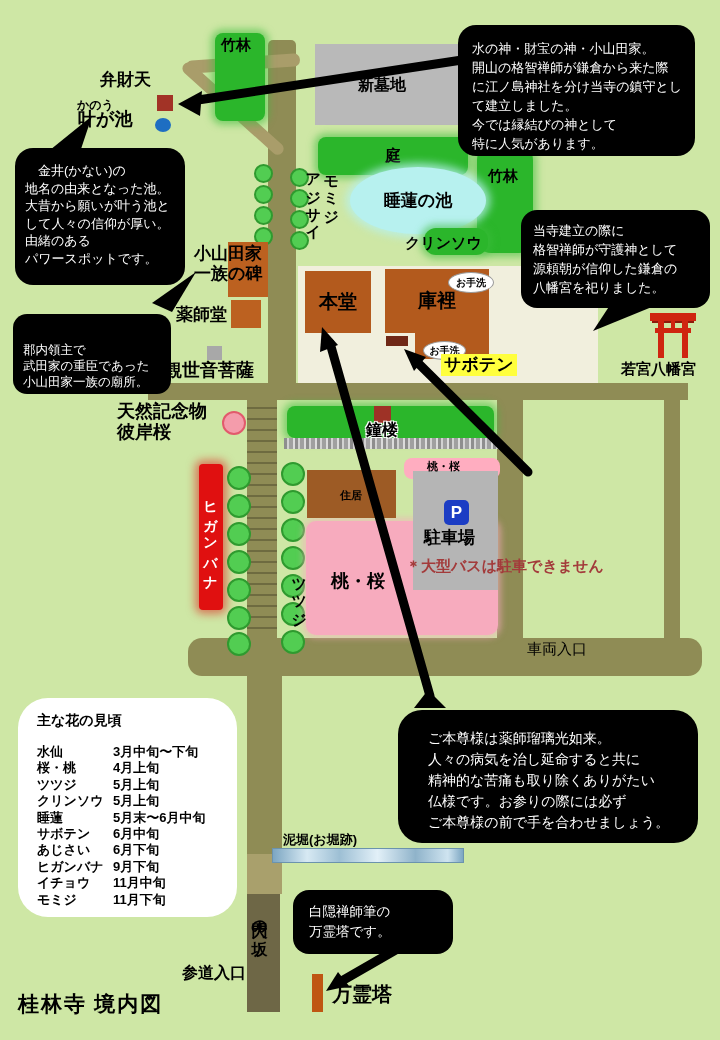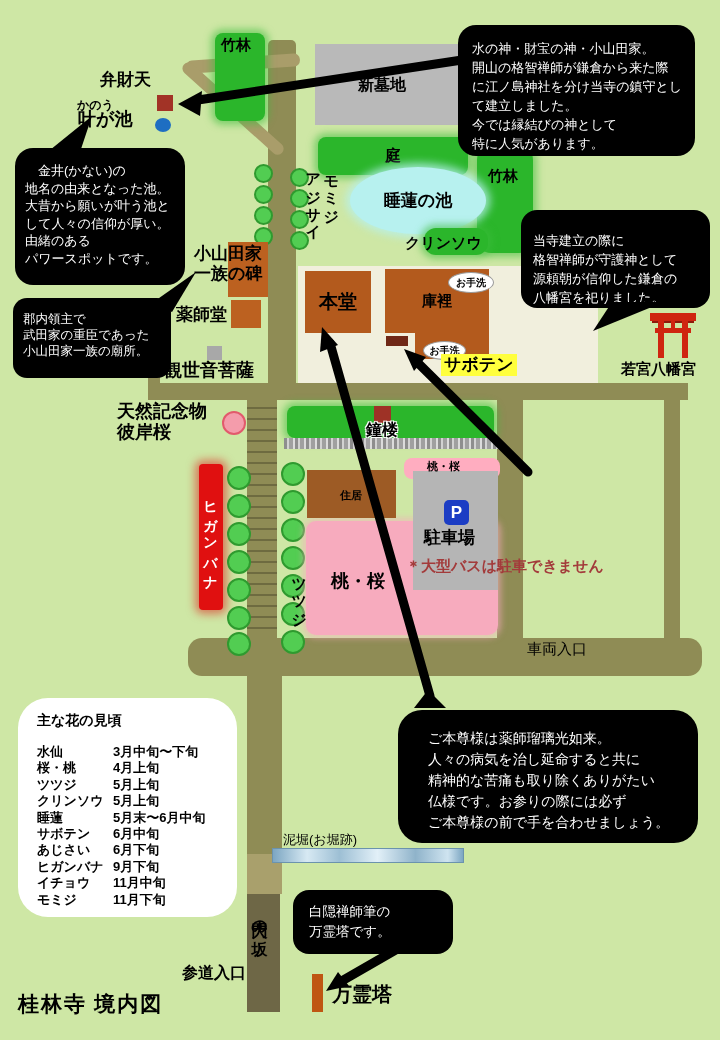--- a/index.html
+++ b/index.html
@@ -89,21 +89,21 @@
   <div class="bldg" style="left:231px;top:300px;width:30px;height:28px;background:#bc6120"></div>
   <div class="lb" style="left:176px;top:305px;font-size:17px">薬師堂</div>
   <div class="feat" style="left:207px;top:346px;width:15px;height:14px;background:#a8a8a8"></div>
   <div class="lb" style="left:164px;top:360px;font-size:18px">観世音菩薩</div>
 
   <div class="feat" style="left:298px;top:266px;width:300px;height:117px;background:#f1efdd"></div>
   <div class="bldg" style="left:305px;top:271px;width:66px;height:62px;background:#b35a1d;display:flex;align-items:center;justify-content:center">
     <span class="lb" style="position:static;font-size:19px">本堂</span>
   </div>
   <div class="bldg" style="left:385px;top:269px;width:104px;height:64px;background:#b35a1d;display:flex;align-items:center;justify-content:center">
-    <span class="lb" style="position:static;font-size:15px">庫裡</span>
+    <span class="lb" style="position:static;font-size:19px">庫裡</span>
   </div>
   <div class="bldg" style="left:415px;top:333px;width:74px;height:26px;background:#b35a1d"></div>
   <div class="bldg" style="left:386px;top:336px;width:22px;height:10px;background:#6f2817"></div>
   <div class="ell" style="left:448px;top:272px;width:44px;height:19px">
       <span>お手洗</span>
     </div>
   <div class="ell" style="left:423px;top:341px;width:41px;height:17px">
       <span>お手洗</span>
     </div>
   <div class="lb" style="left:441px;top:354px;font-size:17px;background:#ffff3d;padding:1px 3px">サボテン</div>
@@ -157,21 +157,21 @@
 
   <div class="feat" style="left:413px;top:471px;width:85px;height:119px;background:#b5b5b5"></div>
   <div class="feat" style="left:444px;top:500px;width:25px;height:25px;background:#1c3dc4;border-radius:5px;display:flex;align-items:center;justify-content:center;z-index:4">
     <span style="color:#fff;font-weight:bold;font-size:17px">P</span>
   </div>
   <div class="lb" style="left:424px;top:528px;font-size:17px">駐車場</div>
   <div class="lb" style="left:406px;top:557px;font-size:15px;color:#a33b3b">＊大型バスは駐車できません</div>
 
   <div class="lb" style="left:527px;top:640px;font-size:15px;font-weight:normal">車両入口</div>
 
-  <div class="lb" style="left:283px;top:833px;font-size:13px;font-weight:normal">泥堀(お堀跡)</div>
+  <div class="lb" style="left:283px;top:833px;font-size:13px;font-weight:bold">泥堀(お堀跡)</div>
   <div class="feat" style="left:272px;top:848px;width:190px;height:13px;border:1px solid #6b93ad;background:linear-gradient(90deg,#7ca6c2,#d7e9f3 18%,#9dbfd4 35%,#e2f0f8 55%,#8fb3ca 75%,#cfe4f0 92%,#7ca6c2)"></div>
 
   <div class="lb vt" style="left:250px;top:910px;height:92px;font-size:16px;z-index:5">大門の坂</div>
   <div class="lb" style="left:182px;top:964px;font-size:16px">参道入口</div>
   <div class="bldg" style="left:312px;top:974px;width:11px;height:38px;background:#bf5612"></div>
   <div class="lb" style="left:332px;top:983px;font-size:20px">万霊塔</div>
 
   <div class="lb" style="left:18px;top:992px;font-size:21px;letter-spacing:2px;font-family:'Liberation Serif',serif">桂林寺 境内図</div>
 
   <div class="bubble pre" style="left:458px;top:25px;width:237px;height:131px;border-radius:18px;padding:14px 10px 14px 14px;font-size:13px;line-height:19px">水の神・財宝の神・小山田家。
@@ -181,25 +181,25 @@
 今では縁結びの神として
 特に人気があります。</div>
 
   <div class="bubble pre" style="left:15px;top:148px;width:170px;height:137px;border-radius:18px;padding:14px 10px;font-size:13px;line-height:17.5px">　金井(かない)の
 地名の由来となった池。
 大昔から願いが叶う池と
 して人々の信仰が厚い。
 由緒のある
 パワースポットです。</div>
 
-  <div class="bubble pre" style="left:13px;top:298px;width:158px;height:80px;border-radius:14px;padding:13px 10px;font-size:12.5px;line-height:16px">郡内領主で
+  <div class="bubble pre" style="left:13px;top:314px;width:158px;height:80px;border-radius:14px;padding:28px 10px;font-size:12.5px;line-height:16px">郡内領主で
 武田家の重臣であった
 小山田家一族の廟所。</div>
 
-  <div class="bubble pre" style="left:521px;top:210px;width:189px;height:98px;border-radius:16px;padding:21px 12px;font-size:13px;line-height:19px">当寺建立の際に
+  <div class="bubble pre" style="left:521px;top:210px;width:189px;height:98px;border-radius:16px;padding:11px 12px;font-size:13px;line-height:19px">当寺建立の際に
 格智禅師が守護神として
 源頼朝が信仰した鎌倉の
 八幡宮を祀りました。</div>
 
 
   <div class="bubble pre" style="left:293px;top:890px;width:160px;height:64px;border-radius:16px;padding:12px 16px;font-size:13.5px;line-height:20px">白隠禅師筆の
 万霊塔です。</div>
 
   <div class="bubble pre" style="left:398px;top:710px;width:300px;height:133px;border-radius:24px;padding:18px 14px 14px 30px;font-size:14px;line-height:21px">ご本尊様は薬師瑠璃光如来。
 人々の病気を治し延命すると共に

